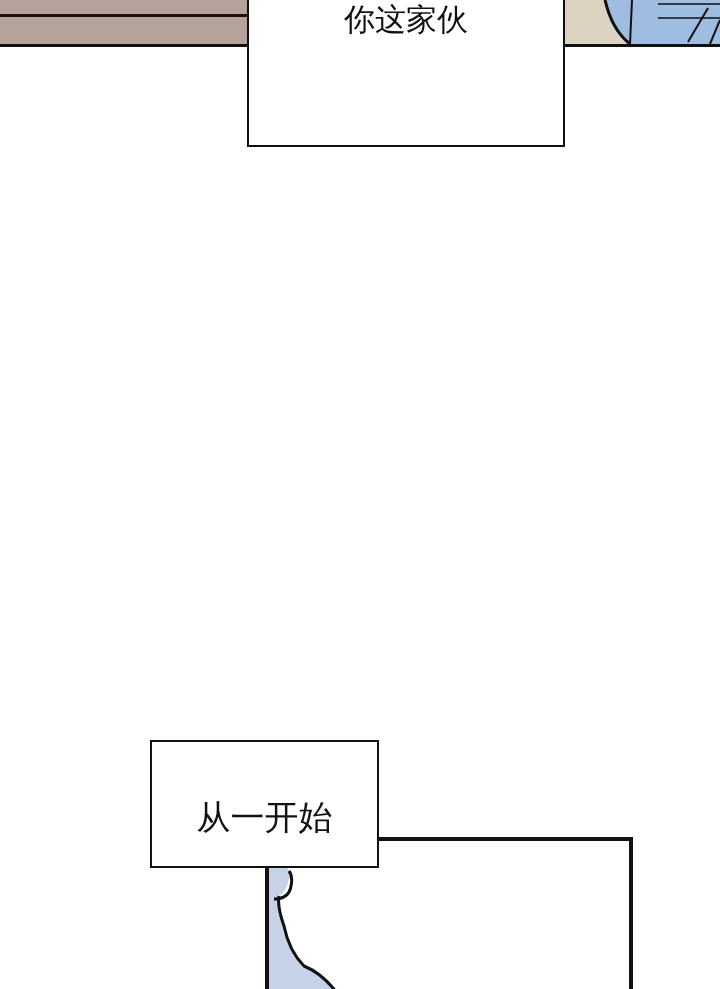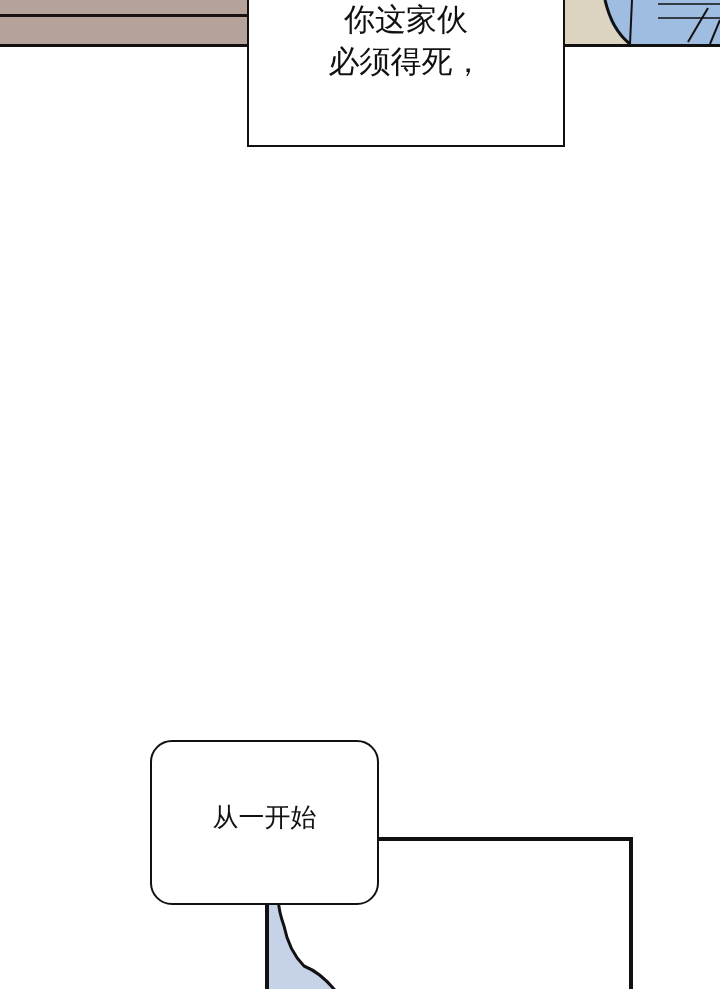--- a/index.html
+++ b/index.html
@@ -30,24 +30,23 @@
     .caption-box {
       position: absolute; background: #fff; border: 2px solid #111; box-sizing: border-box;
       color: #111; text-align: center;
     }
     .caption-1 {
       left: 247px; top: -4px; width: 318px; height: 151px;
       font-size: 31px; line-height: 42px; padding-top: 0;
     }
     .caption-1 .line { display: block; }
     .caption-2 {
-      left: 150px; top: 740px; width: 229px; height: 165px;
-      font-size: 26px; line-height: 150px;
+      left: 150px; top: 740px; width: 229px; height: 128px;
+      font-size: 34px; line-height: 150px;
       z-index: 3;
-      border-radius: 22px;
     }
     .panel-bottom {
       position: absolute; left: 265px; top: 837px; width: 368px; height: 170px;
       border: 4px solid #111; box-sizing: border-box; background: #fff; overflow: hidden;
       z-index: 2;
     }
     .panel-bottom svg { position: absolute; left: 0; top: 0; }
   </style>
 </head>
 <body>
@@ -64,21 +63,20 @@
       <line x1="98" y1="4" x2="160" y2="4" stroke="#111" stroke-width="1.5"></line>
       <line x1="98" y1="18" x2="160" y2="18" stroke="#111" stroke-width="1.5"></line>
       <line x1="148" y1="8" x2="128" y2="42" stroke="#111" stroke-width="2"></line>
       <line x1="160" y1="20" x2="150" y2="44" stroke="#111" stroke-width="2"></line>
     </svg>
   </div>
 </div>
 
 <div class="caption-box caption-1">
   <span class="line">你这家伙</span>
-  <span class="line">必须得死，</span>
 </div>
 
 <div class="caption-box caption-2">
   <span>从一开始</span>
 </div>
 
 <div class="panel-bottom">
   <svg width="368" height="170" viewBox="0 0 368 170">
     <path d="M0 0 L0 170 L80 170 Q60 135 35 125 Q20 110 15 85 Q8 65 10 55 Q22 45 20 30 Q15 20 5 20 L0 20 Z" fill="#c6d2e8"></path>
     <path d="M5 58 Q20 58 22 45 Q24 35 20 30 M10 55 Q8 65 15 85 Q20 110 35 125 Q60 135 80 170" stroke="#111" stroke-width="3" fill="none"></path>

